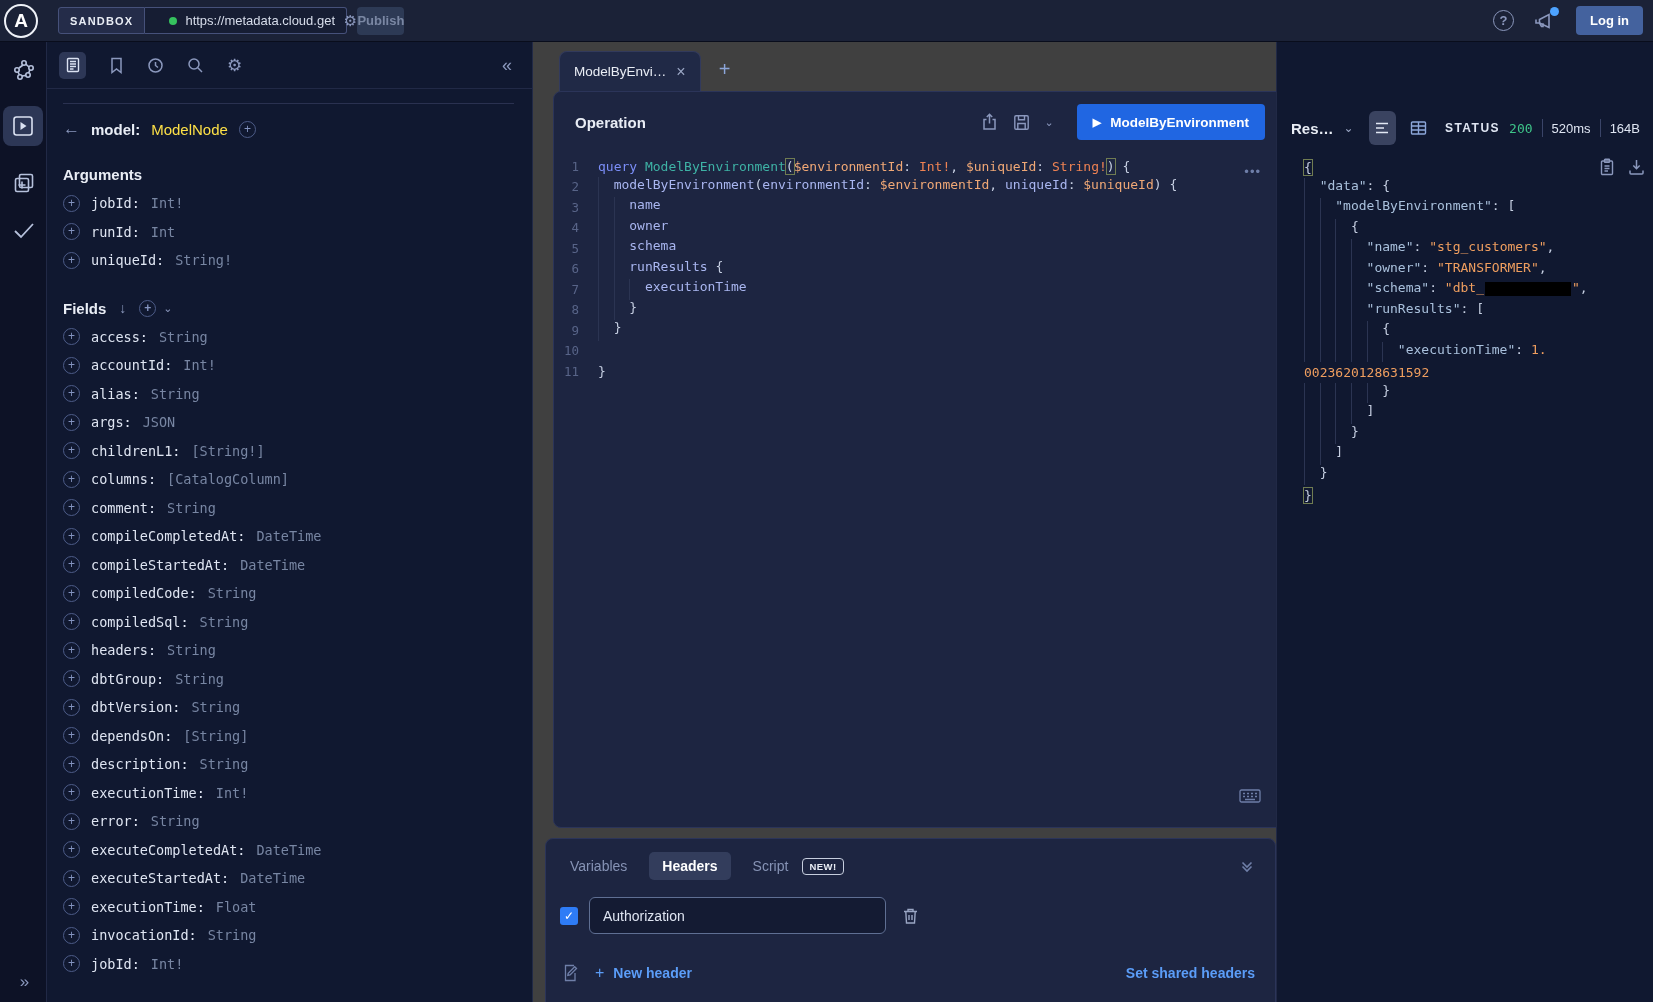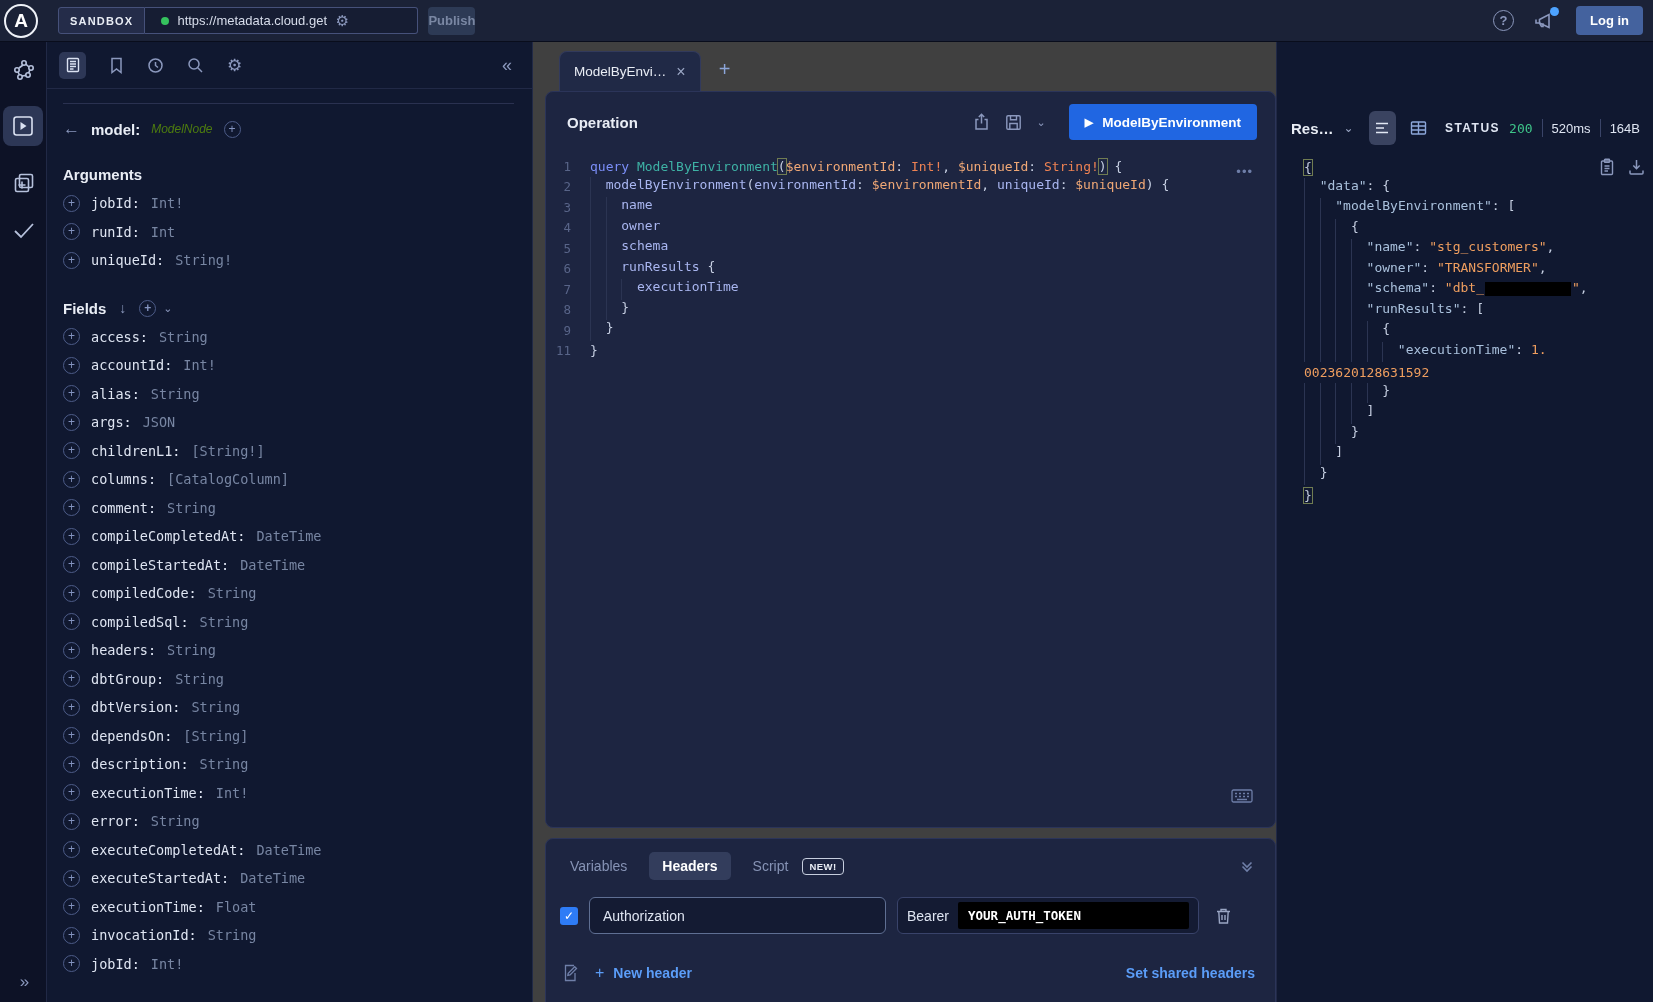--- a/index.html
+++ b/index.html
@@ -5,21 +5,21 @@
   * { margin:0; padding:0; box-sizing:border-box; }
   html,body { width:1653px; height:1002px; overflow:hidden; }
   body { background:#0f1528; font-family:"Liberation Sans", sans-serif; color:#e9edf5; position:relative; }
   svg { display:block; }
 
   
   #topbar { position:absolute; left:0; top:0; width:1653px; height:42px; background:#1b2237; border-bottom:1px solid #090d1c; display:flex; align-items:center; }
   .logo { width:34px; height:34px; border:2px solid #eef1f7; border-radius:50%; margin-left:4px; display:flex; align-items:center; justify-content:center; font-weight:bold; font-size:19px; color:#fff; }
   .endpoint-group { display:flex; margin-left:20px; height:27px; }
   .sandbox-badge { background:#242c49; border:1px solid #46517a; border-radius:3px 0 0 3px; display:flex; align-items:center; padding:0 11px; font-size:11px; font-weight:bold; letter-spacing:1.2px; color:#e9edf5; }
-  .endpoint-pill { background:#161d33; border:1px solid #46517a; border-left:none; border-radius:0 3px 3px 0; display:flex; align-items:center; padding:0 8px 0 16px; gap:8px; width:273px; }
+  .endpoint-pill { background:#161d33; border:1px solid #46517a; border-left:none; border-radius:0 3px 3px 0; display:flex; align-items:center; padding:0 8px 0 24px; gap:8px; width:202px; }
   .green-dot { width:8px; height:8px; border-radius:50%; background:#35c25e; flex:none; }
   .endpoint-pill input { background:transparent; border:none; outline:none; color:#d7ddeb; font-size:13px; width:150px; font-family:"Liberation Sans",sans-serif; }
   .gear-glyph { color:#8b98bd; font-size:15px; cursor:pointer; }
   .publish-btn { margin-left:10px; height:28px; padding:0 0; background:#2d3a55; border-radius:4px; color:#7a87a3; font-size:13px; font-weight:bold; display:flex; align-items:center; }
   .topbar-right { margin-left:auto; display:flex; align-items:center; gap:20px; padding-right:10px; }
   .help-circle { width:21px; height:21px; border:1.5px solid #8b98bd; border-radius:50%; color:#8b98bd; font-size:13px; font-weight:bold; display:flex; align-items:center; justify-content:center; }
   .megaphone-wrap { position:relative; color:#8b98bd; }
   .notif-dot { position:absolute; right:-3px; top:-4px; width:9px; height:9px; border-radius:50%; background:#4da3ff; }
   .login-btn { height:29px; padding:0 14px; background:#44629e; border-radius:4px; color:#fff; font-size:13px; font-weight:bold; display:flex; align-items:center; }
 
@@ -33,37 +33,37 @@
   #docpanel { position:absolute; left:47px; top:42px; width:486px; height:960px; background:#101830; border-right:1px solid #212946; }
   .doc-toolbar { height:47px; border-bottom:1px solid #212946; display:flex; align-items:center; padding:0 20px 0 12px; gap:23px; color:#8b98bd; }
   .tool-sel { width:27px; height:27px; background:#2d3756; border-radius:5px; display:flex; align-items:center; justify-content:center; color:#dbe2f2; }
   .collapse-left { margin-left:auto; font-size:18px; color:#8b98bd; cursor:pointer; }
   .doc-content { padding:14px 18px 0 16px; }
   .doc-title { font-size:15px; font-weight:bold; margin:6px 0 12px 0; }
   .doc-divider { height:1px; background:#2a3150; }
   .crumb-row { display:flex; align-items:center; gap:11px; margin-top:13px; height:24px; }
   .back-arrow { color:#8b98bd; font-size:17px; cursor:pointer; }
   .crumb-field { font-weight:bold; font-size:15px; }
-  .crumb-type { font-size:12px; color:#4d7c0f; cursor:pointer;font-style:italic; }
+  .crumb-type { font-size:15px; color:#fde047; cursor:pointer; }
   .circle-plus { width:17px; height:17px; border:1px solid #4d5c88; border-radius:50%; color:#8494c0; font-size:12px; line-height:14px; text-align:center; flex:none; cursor:pointer; }
   .section-title { font-size:15px; font-weight:bold; margin:25px 0 6px 0; display:flex; align-items:center; gap:13px; }
   .sort-icon { color:#8b98bd; font-size:14px; font-weight:normal; cursor:pointer; }
   .tiny-chev { color:#8b98bd; font-size:11px; font-weight:normal; cursor:pointer; }
   .frow { display:flex; align-items:center; gap:11px; height:28.5px; font-size:13.5px; }
   .fname { color:#dfe5f2; font-family:"DejaVu Sans Mono",monospace; }
   .ftype { color:#7886a3; font-family:"DejaVu Sans Mono",monospace; }
 
   
   #midsection { position:absolute; left:533px; top:42px; width:743px; height:960px; background:#404040; overflow:hidden; }
   .tabbar { height:49px; display:flex; align-items:flex-end; }
   .tab-active { margin-left:26px; height:40px; background:#202946; border:1px solid #323a5c; border-bottom:none; border-radius:8px 8px 0 0; display:flex; align-items:center; padding:0 14px; gap:10px; font-size:13.5px; color:#e9edf5; }
   .tab-close { color:#9aa6c4; font-size:16px; cursor:pointer; }
   .tab-add { margin-left:18px; margin-bottom:10px; color:#8ca6d9; font-size:20px; cursor:pointer; }
 
-  .op-card { position:absolute; left:12px; top:49px; width:731px; height:737px; background:#1d2541; border:1px solid #2b3459; border-radius:8px; }
+  .op-card { position:absolute; left:20px; top:49px; width:731px; height:737px; background:#1d2541; border:1px solid #2b3459; border-radius:8px; }
   .op-head { display:flex; align-items:center; padding:12px 18px 0 21px; }
   .op-title { font-size:15px; font-weight:bold; }
   .op-icons { margin-left:auto; display:flex; align-items:center; gap:15px; color:#8b98bd; }
   .save-chev { color:#8b98bd; font-size:11px; }
   .run-btn { margin-left:8px; height:36px; padding:0 16px; background:#2066e2; border-radius:4px; color:#fff; display:flex; align-items:center; gap:9px; font-size:13.5px; font-weight:bold; cursor:pointer; }
   .run-play { font-size:11px; }
   .code-area { margin-top:16px; font-family:"DejaVu Sans Mono",monospace; font-size:13px; }
   .cl { display:flex; height:20.5px; align-items:center; }
   .ln { width:44px; text-align:right; padding-right:19px; color:#586488; font-size:12.5px; flex:none; }
   .ct { white-space:pre; }
@@ -419,20 +419,24 @@
         </div>
         <div class="cl">
           <span class="ln">8</span>
           <span class="ct"><span class="g"></span><span class="g"></span><span class="pn">}</span></span>
         </div>
         <div class="cl">
           <span class="ln">9</span>
           <span class="ct"><span class="g"></span><span class="pn">}</span></span>
         </div>
         <div class="cl">
+          <span class="ln">10</span>
+          <span class="ct"></span>
+        </div>
+        <div class="cl">
           <span class="ln">11</span>
           <span class="ct"><span class="pn">}</span></span>
         </div>
       </div>
     <div class="more-dots">•••</div>
     <div class="kbd-icon">
       <svg width="22" height="14" viewBox="0 0 22 14" fill="none" stroke="currentColor" stroke-width="1.3">
         <rect x="1" y="1" width="20" height="12" rx="1.5"></rect>
         <path d="M4 4.5h2M8 4.5h2M12 4.5h2M16 4.5h2M4 7.5h2M8 7.5h2M12 7.5h2M16 7.5h2M6 10.5h10"></path>
       </svg>
@@ -447,24 +451,20 @@
       <span class="new-badge">NEW!</span>
       <span class="dbl-chev">
         <svg width="16" height="16" viewBox="0 0 16 16" fill="none" stroke="currentColor" stroke-width="1.6">
           <path d="M3.5 4.5L8 9l4.5-4.5M3.5 8.5L8 13l4.5-4.5"></path>
         </svg>
       </span>
     </div>
     <div class="hdr-row">
       <span class="chkbox">✓</span>
       <input class="key-input" value="Authorization" style="">
-      <div class="val-field">
-        <span class="bearer-label">Bearer</span>
-        <span class="token-box">YOUR_AUTH_TOKEN</span>
-      </div>
       <span class="trash">
         <svg width="17" height="18" viewBox="0 0 17 18" fill="none" stroke="currentColor" stroke-width="1.4">
           <path d="M2 4.5h13M6 4.5V2.5h5v2"></path>
           <path d="M3.8 4.5l.7 11.5h8l.7-11.5"></path>
           <path d="M7 8v5M10 8v5"></path>
         </svg>
       </span>
     </div>
     <div class="hdr-foot">
       <span class="edit-doc-icon">

